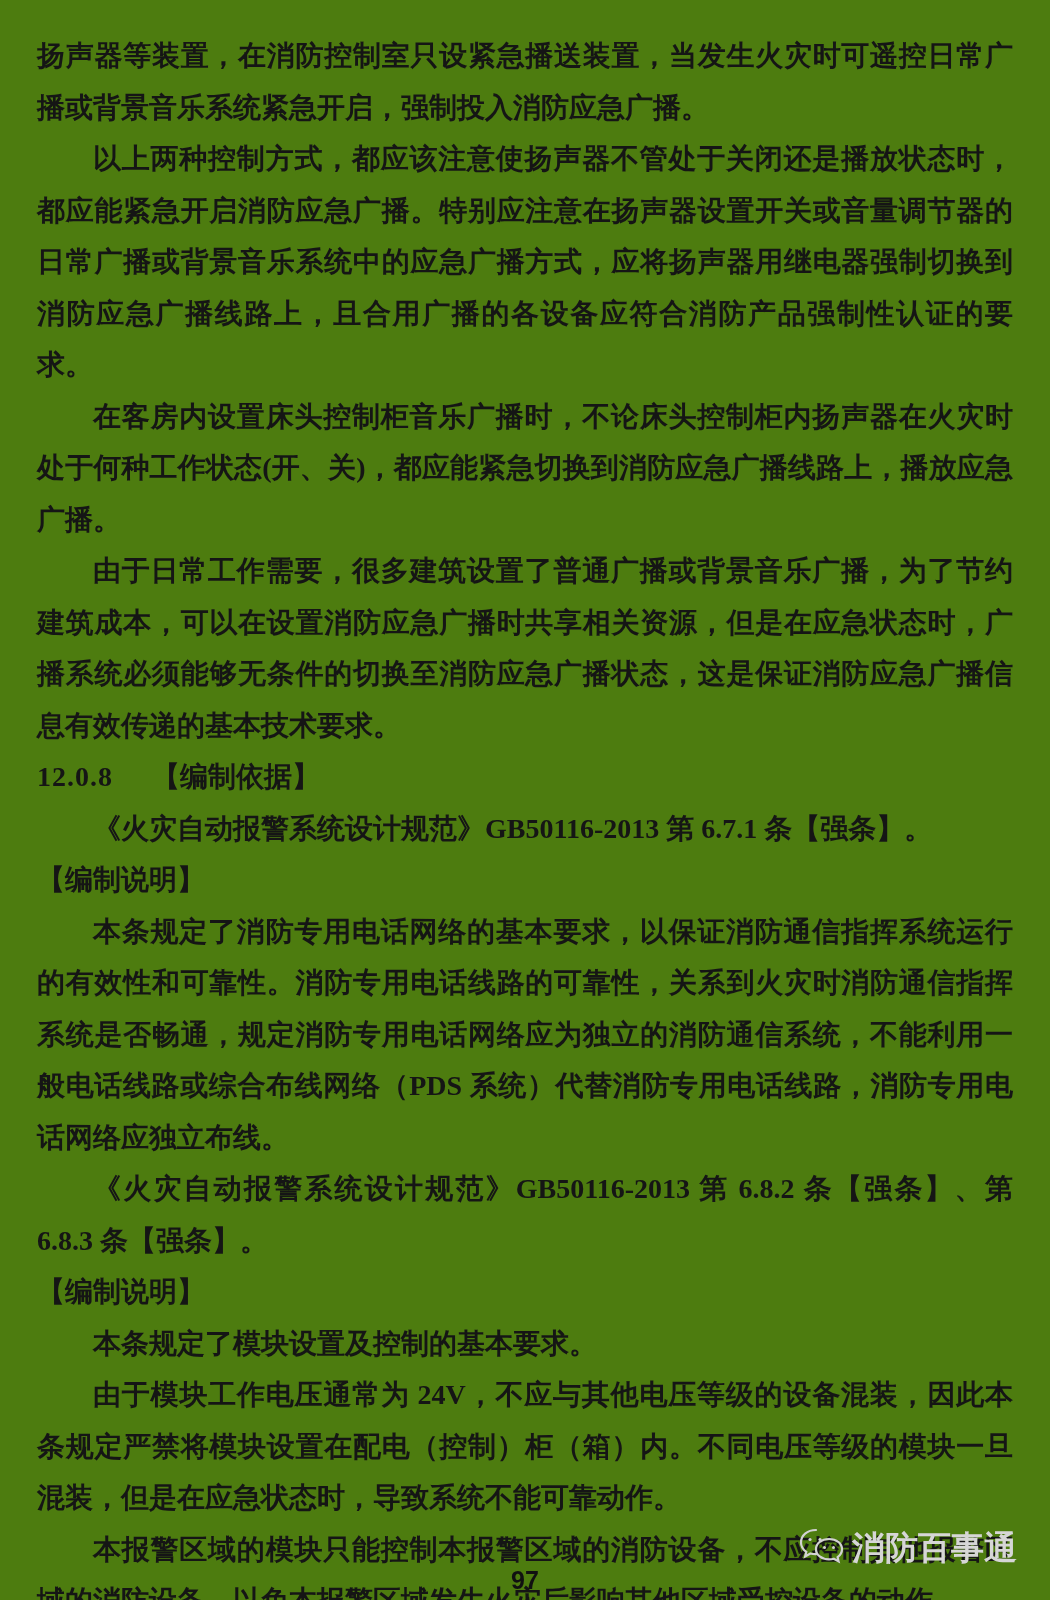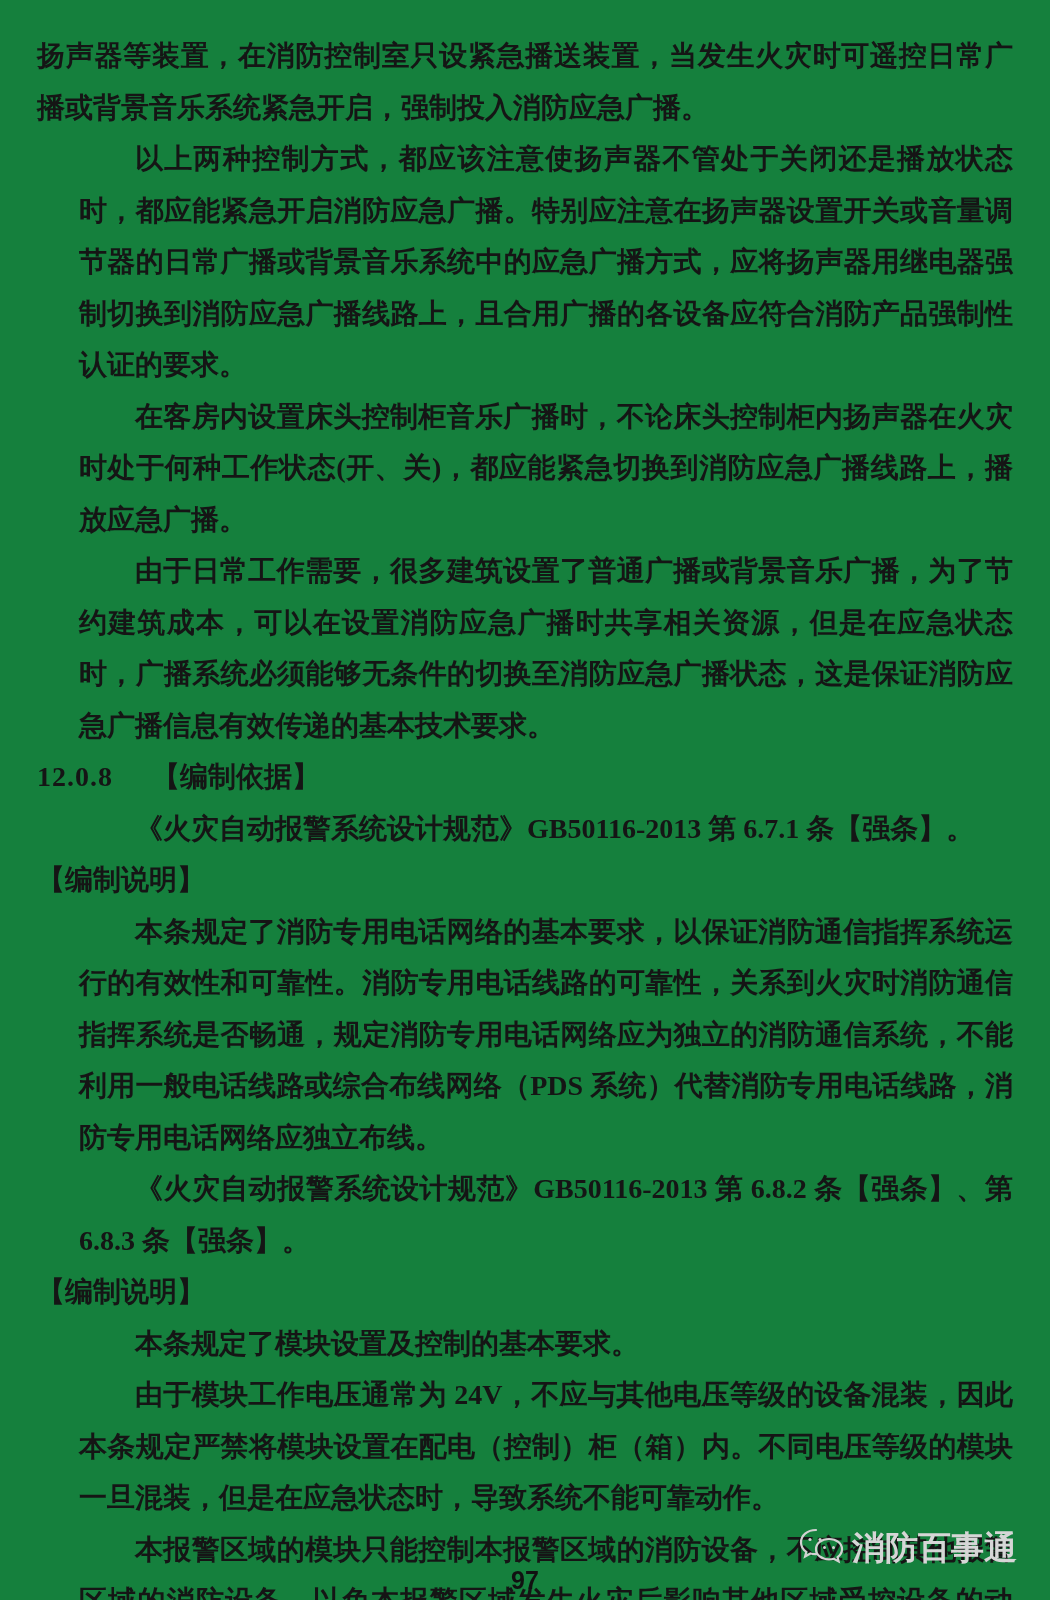--- a/index.html
+++ b/index.html
@@ -4,42 +4,41 @@
 <style>
   html, body {
     margin: 0;
     padding: 0;
     background: #ffffff;
   }
   .page {
     position: relative;
     width: 1050px;
     height: 1600px;
-    background: #15803d;
+    background: #4d7c0f;
     overflow: hidden;
     font-family: "Liberation Serif", "DejaVu Serif", serif;
   }
   .content {
     position: absolute;
     top: 30px;
     left: 37px;
     width: 976px;
     color: #151515;
     font-size: 28px;
     line-height: 51.5px;
     font-weight: 700;
     text-align: justify;
   }
   .content p {
     margin: 0;
     padding: 0;
   }
   .para.indent {
     text-indent: 56px;
-    margin-left: 42px;
   }
   .heading {
     text-align: left;
     font-weight: 700;
   }
   .sec-num {
     display: inline-block;
     margin-right: 39px;
     letter-spacing: 1px;
   }

